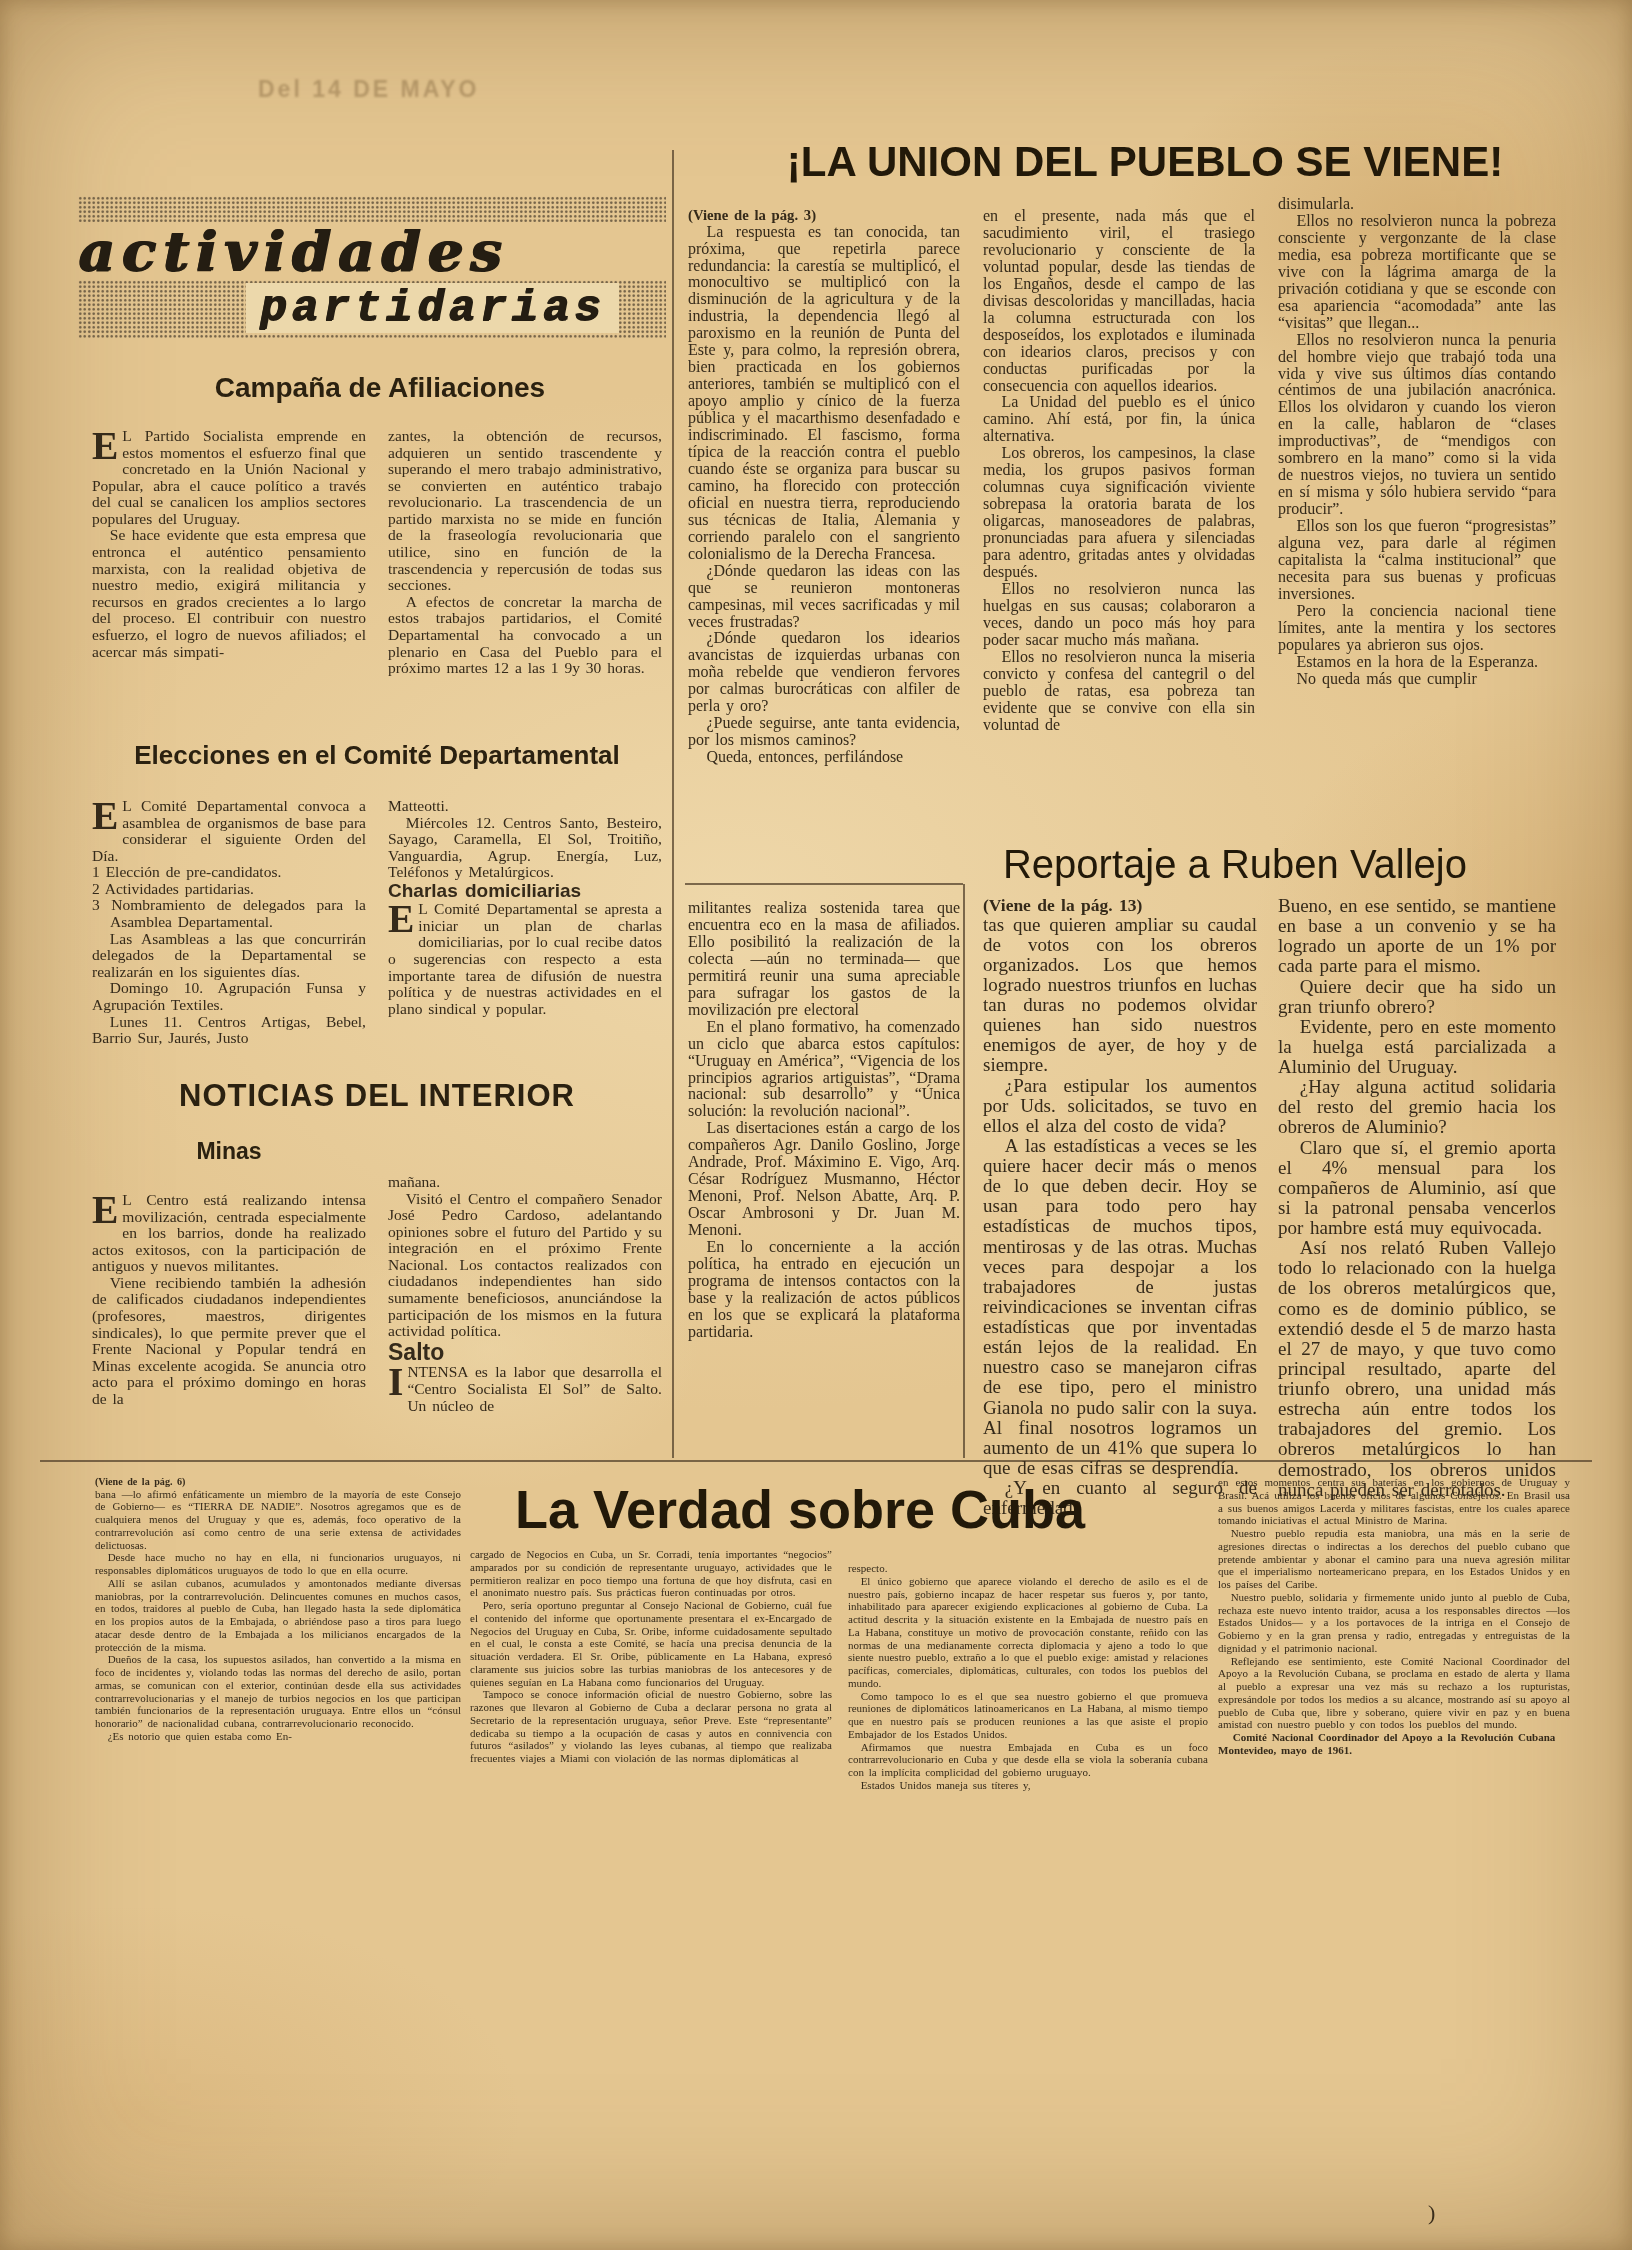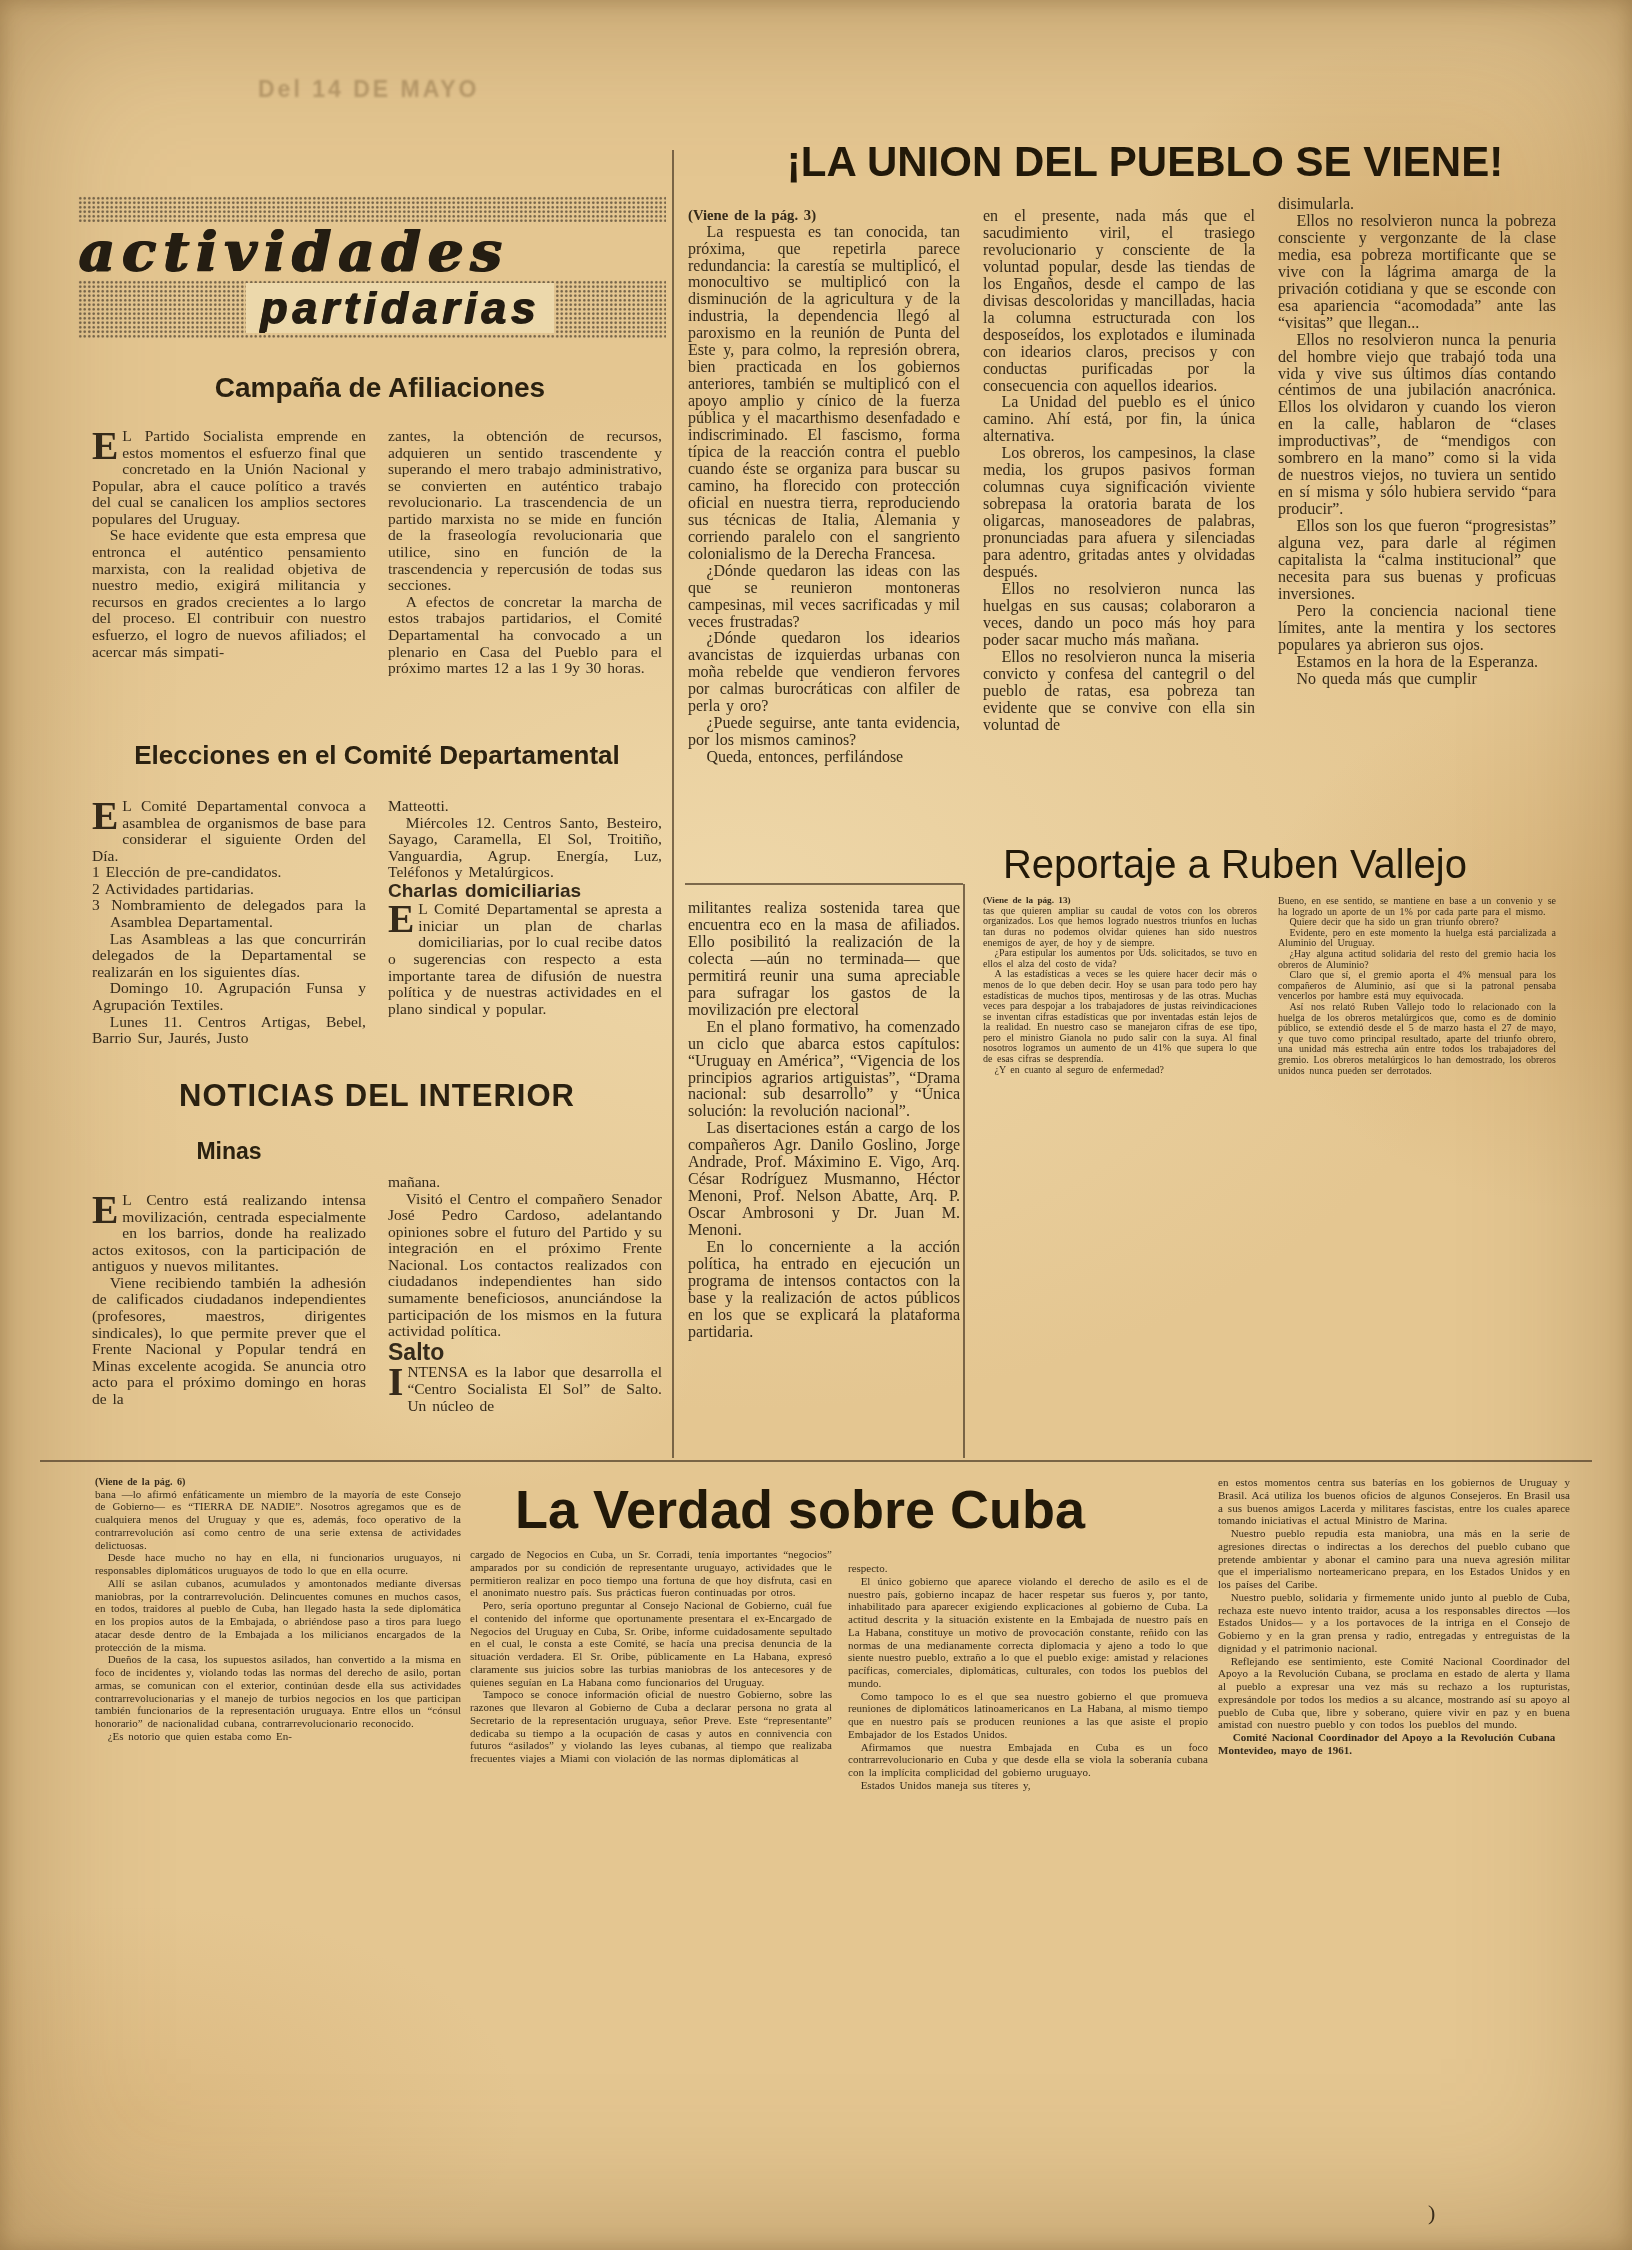--- a/index.html
+++ b/index.html
@@ -20,21 +20,21 @@
   .masthead{position:absolute;left:78px;top:196px;width:588px;height:142px;}
   .dots{background-image:radial-gradient(rgba(95,80,58,.85) 1.1px, transparent 1.4px);
         background-size:4.5px 4.5px;}
   .mh-top{height:26px;}
   .mh-word1{height:58px;display:flex;align-items:center;
     font-family:"DejaVu Serif",serif;font-weight:bold;font-style:italic;
     font-size:56px;letter-spacing:7px;color:#241d12;
     text-shadow:2px 0 0 #241d12, 0 1px 0 #241d12;transform:scaleY(.96);}
   .mh-bottom{height:58px;position:relative;}
   .mh-word2box{position:absolute;left:168px;top:3px;padding:0 14px;background:#ecd8ab;}
-  .mh-word2{font-family:Liberation Sans, sans-serif;font-weight:bold;font-style:italic;
+  .mh-word2{font-family:Liberation Mono, monospace;font-weight:bold;font-style:italic;
     font-size:44px;letter-spacing:5px;color:#241d12;
     text-shadow:1.5px 0 0 #241d12, 0 1px 0 #241d12;}
   
   .col{position:absolute;}
   .col p{margin:0;text-indent:1.15em;text-align:justify;word-spacing:2px;}
   .kicker{font-weight:bold;text-indent:0 !important;font-size:.92em;}
   .cont .flow p:first-child{text-indent:0;}
   .lead{text-indent:0 !important;}
   .lead::first-letter{float:left;font-size:2.55em;line-height:.78em;
     padding:3px 4px 0 0;font-weight:bold;}
@@ -44,21 +44,21 @@
   .sans-head{font-family:"Liberation Sans",sans-serif;font-weight:bold;color:#2b2110;
     position:absolute;text-align:center;}
   .sub-head{font-family:"Liberation Sans",sans-serif;font-weight:bold;font-size:19px;
     margin:10px 0 6px 0;text-indent:0 !important;text-align:left;}
   .mid-head{font-family:"Liberation Sans",sans-serif;font-weight:bold;font-size:23px;
     margin:14px 0 8px 0;text-indent:0 !important;text-align:center;}
   
   .headline{position:absolute;font-weight:bold;color:#221909;text-align:center;
     font-family:Liberation Sans, sans-serif;}
   .usec{font-size:16px;line-height:1.06;}
-  .rsec{font-size:10px;line-height:1.06;}
+  .rsec{font-size:19px;line-height:1.06;}
   .bsec{font-size:11px;line-height:1.16;}
   .rule{position:absolute;background:#55432c;opacity:.75;}
   .sig p{font-weight:bold;text-align:center;text-indent:0 !important;}
   .artifact{position:absolute;font-size:22px;color:#3a2d1b;}
 </style>
 </head>
 <body>
 
 <div class="page">
 

